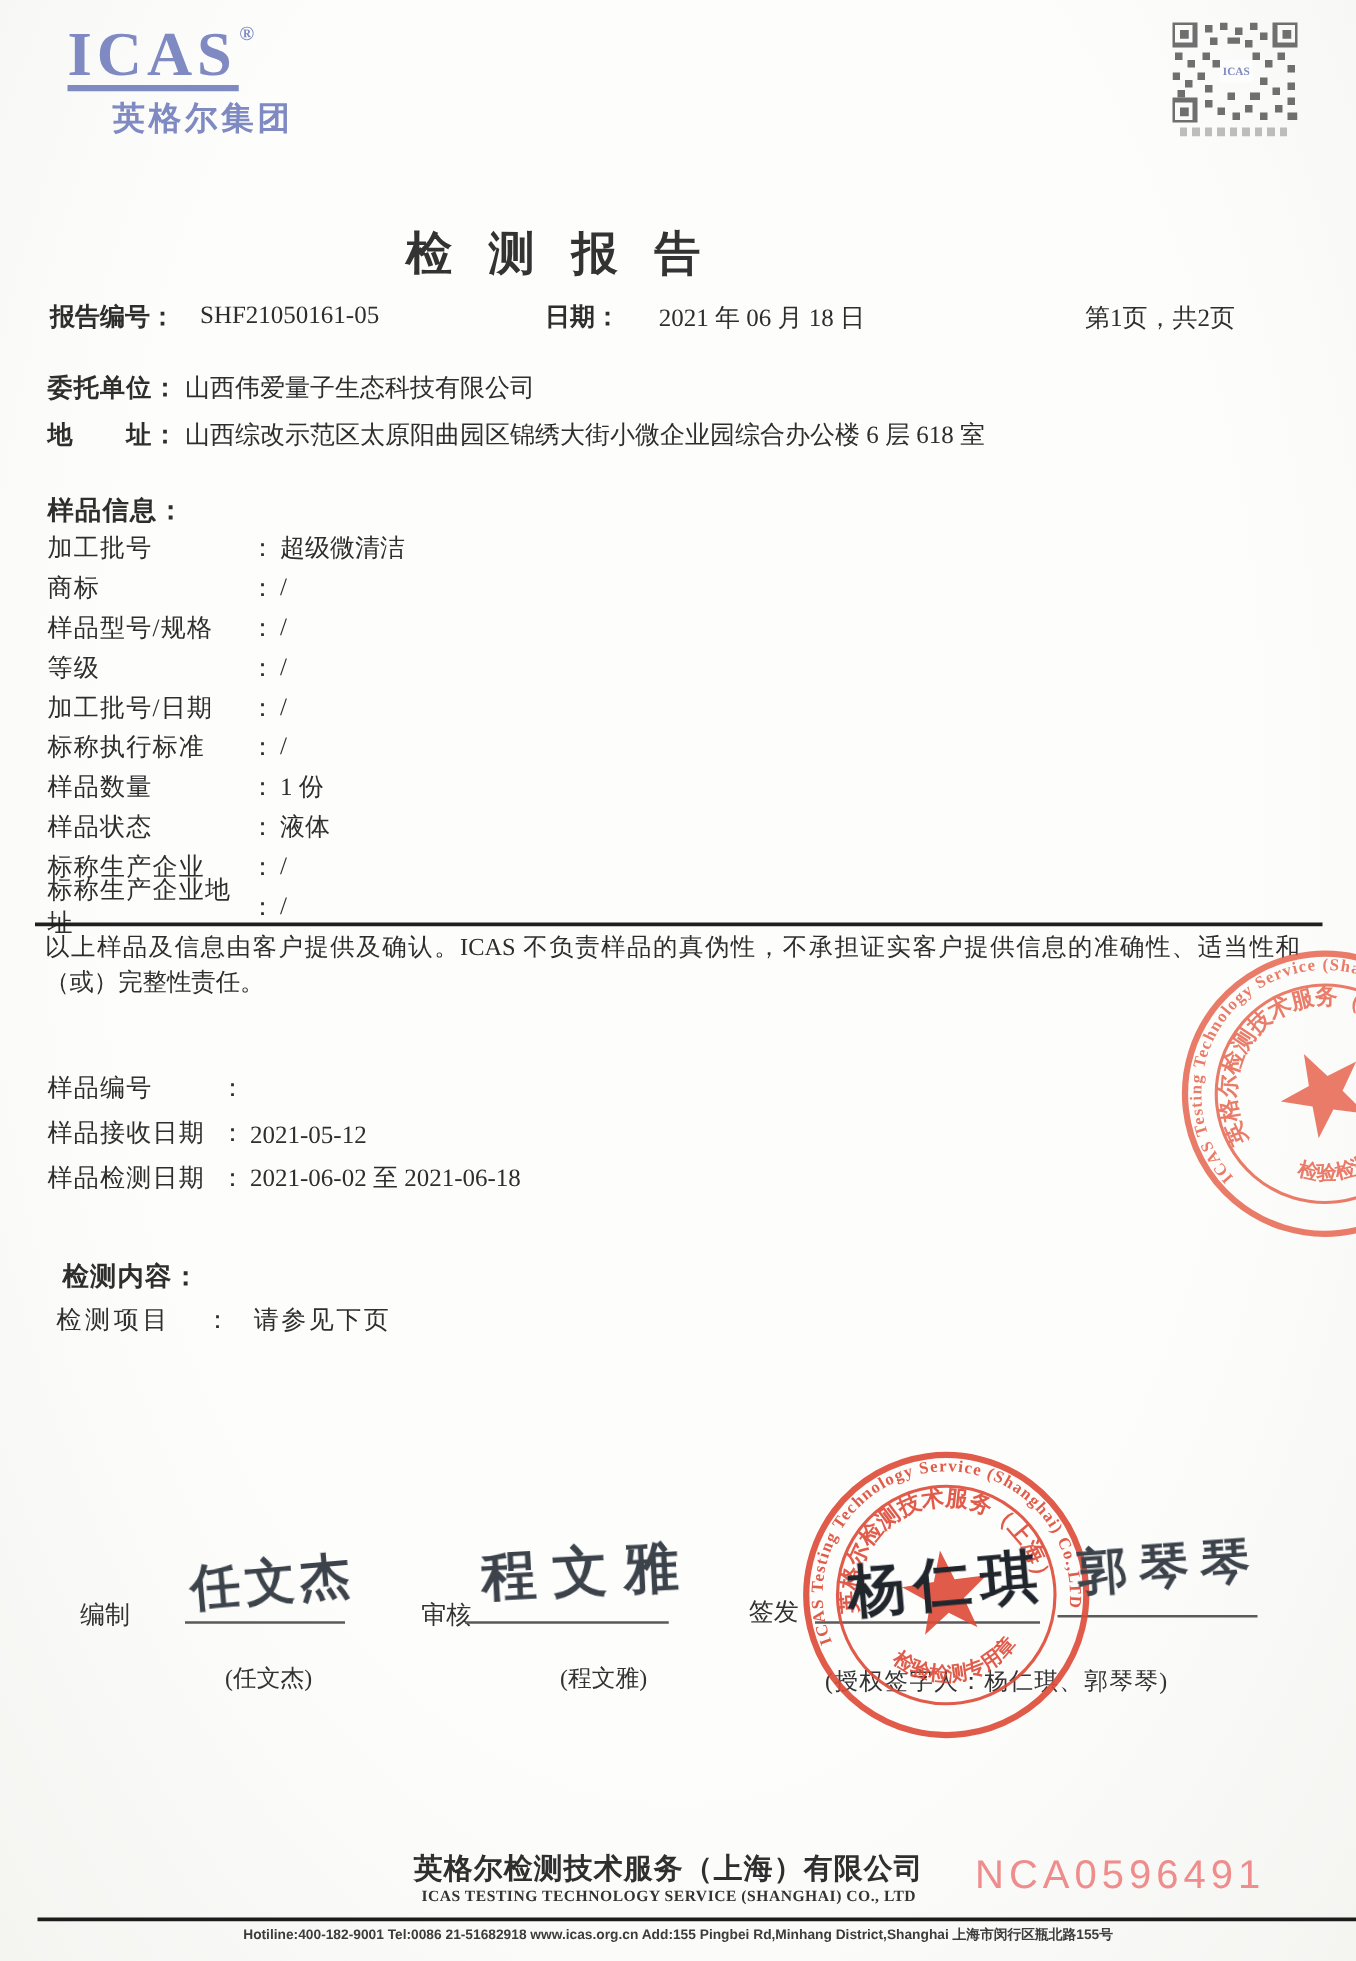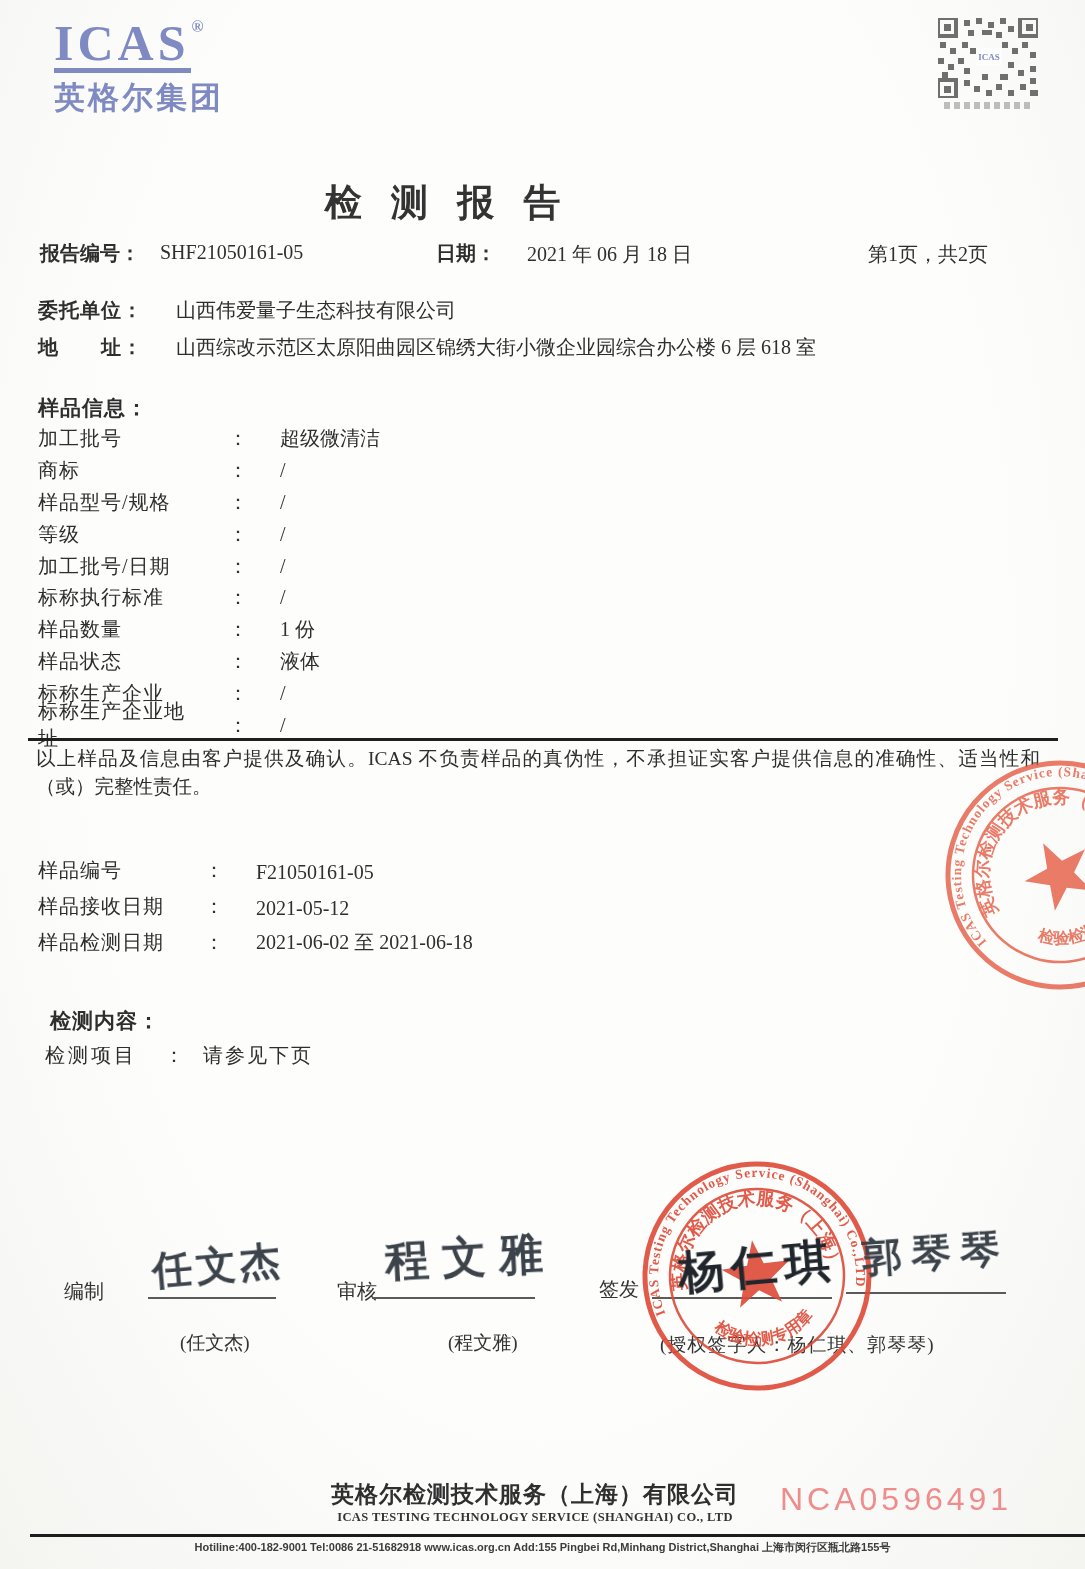--- a/index.html
+++ b/index.html
@@ -6,35 +6,35 @@
   .page{position:relative;width:1085px;height:1569px;margin:0 auto;background:#fbfbf9;
         font-family:"Liberation Serif",serif;color:#2e2e2e;overflow:hidden;
         background-image:radial-gradient(ellipse at 50% 40%, #fdfdfc 60%, #f4f4f1 100%);}
   .abs{position:absolute;}
 
   
   .logo{left:54px;top:18px;color:#7f89c2;}
   .logo .icas{font-size:50px;font-weight:bold;letter-spacing:4px;border-bottom:5px solid #7f89c2;
               padding:0 2px 0 0;line-height:1.0;display:inline-block;}
   .logo .reg{font-size:16px;vertical-align:28px;font-weight:bold;}
-  .logo .grp{font-size:31px;font-weight:bold;letter-spacing:3px;margin-top:4px;}
+  .logo .grp{font-size:26px;font-weight:bold;letter-spacing:3px;margin-top:4px;margin-left:36px;}
 
   
   .qr{left:938px;top:18px;width:100px;}
   .qr svg{display:block;}
   .qr-caption{margin:4px auto 0;width:88px;height:7px;opacity:.55;
     background:repeating-linear-gradient(90deg,#8a8a8a 0 6px,transparent 6px 10px);}
 
   .title{left:0;top:178px;width:895px;text-align:center;font-size:37px;font-weight:bold;
          letter-spacing:10px;color:#333;}
 
   .meta-label,.lblb{font-weight:bold;}
   .fs20{font-size:20px;}
 
-  .rowline{display:flex;gap:28px;}
+  .rowline{display:flex;}
   .rowline .lbl{width:162px;letter-spacing:1px;}
   .rowline .cln{width:24px;}
   .rowline .val{flex:1;}
 
   .client .lbl{width:110px;font-weight:bold;}
   .info-rows{left:38px;top:423px;width:900px;}
   .info-rows .rowline{height:31.8px;align-items:center;font-size:20px;}
   .meta2-rows{left:38px;top:848px;width:700px;}
   .meta2-rows .rowline{height:36px;align-items:flex-end;font-size:20px;}
   .meta2-rows .lbl{width:138px;}
@@ -193,21 +193,20 @@
       </div>
   </div>
 
   <div class="abs divider"></div>
   <div class="abs disclaimer">以上样品及信息由客户提供及确认。ICAS 不负责样品的真伪性，不承担证实客户提供信息的准确性、适当性和（或）完整性责任。</div>
 
   <div class="abs meta2-rows">
     <div class="rowline">
         <span class="lbl">样品编号</span>
         <span class="cln">：</span>
-        <span class="val">F21050161-05</span>
       </div>
     <div class="rowline">
         <span class="lbl">样品接收日期</span>
         <span class="cln">：</span>
         <span class="val">2021-05-12</span>
       </div>
     <div class="rowline">
         <span class="lbl">样品检测日期</span>
         <span class="cln">：</span>
         <span class="val">2021-06-02 至 2021-06-18</span>

